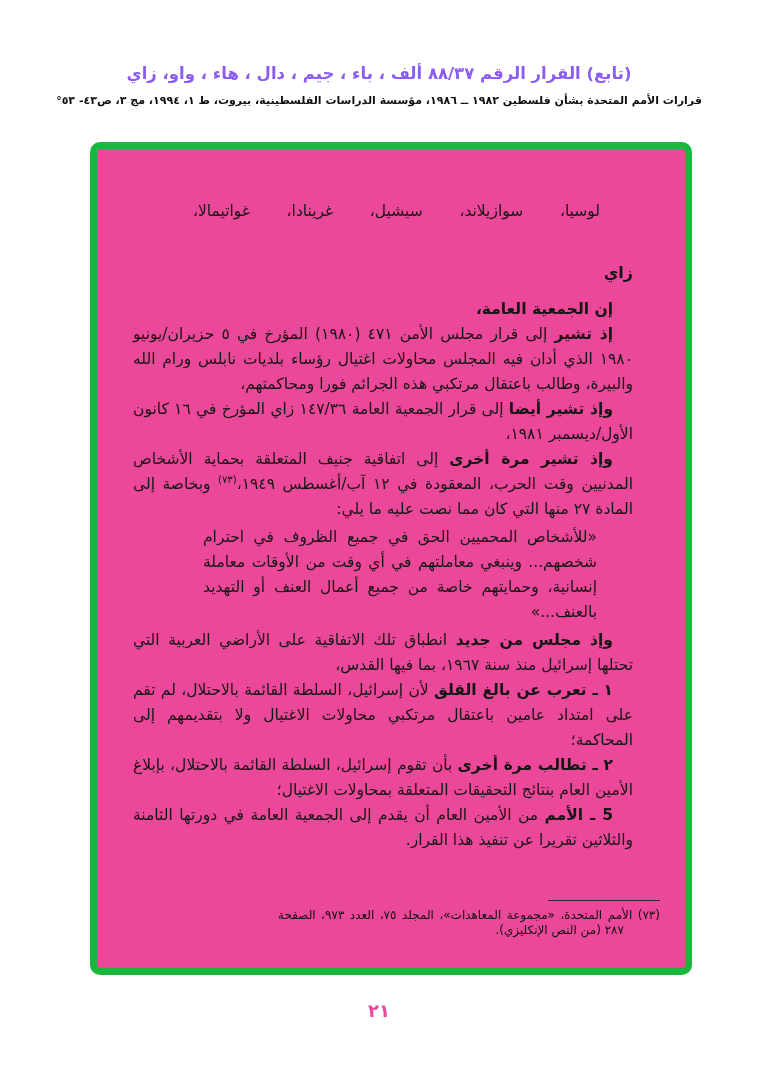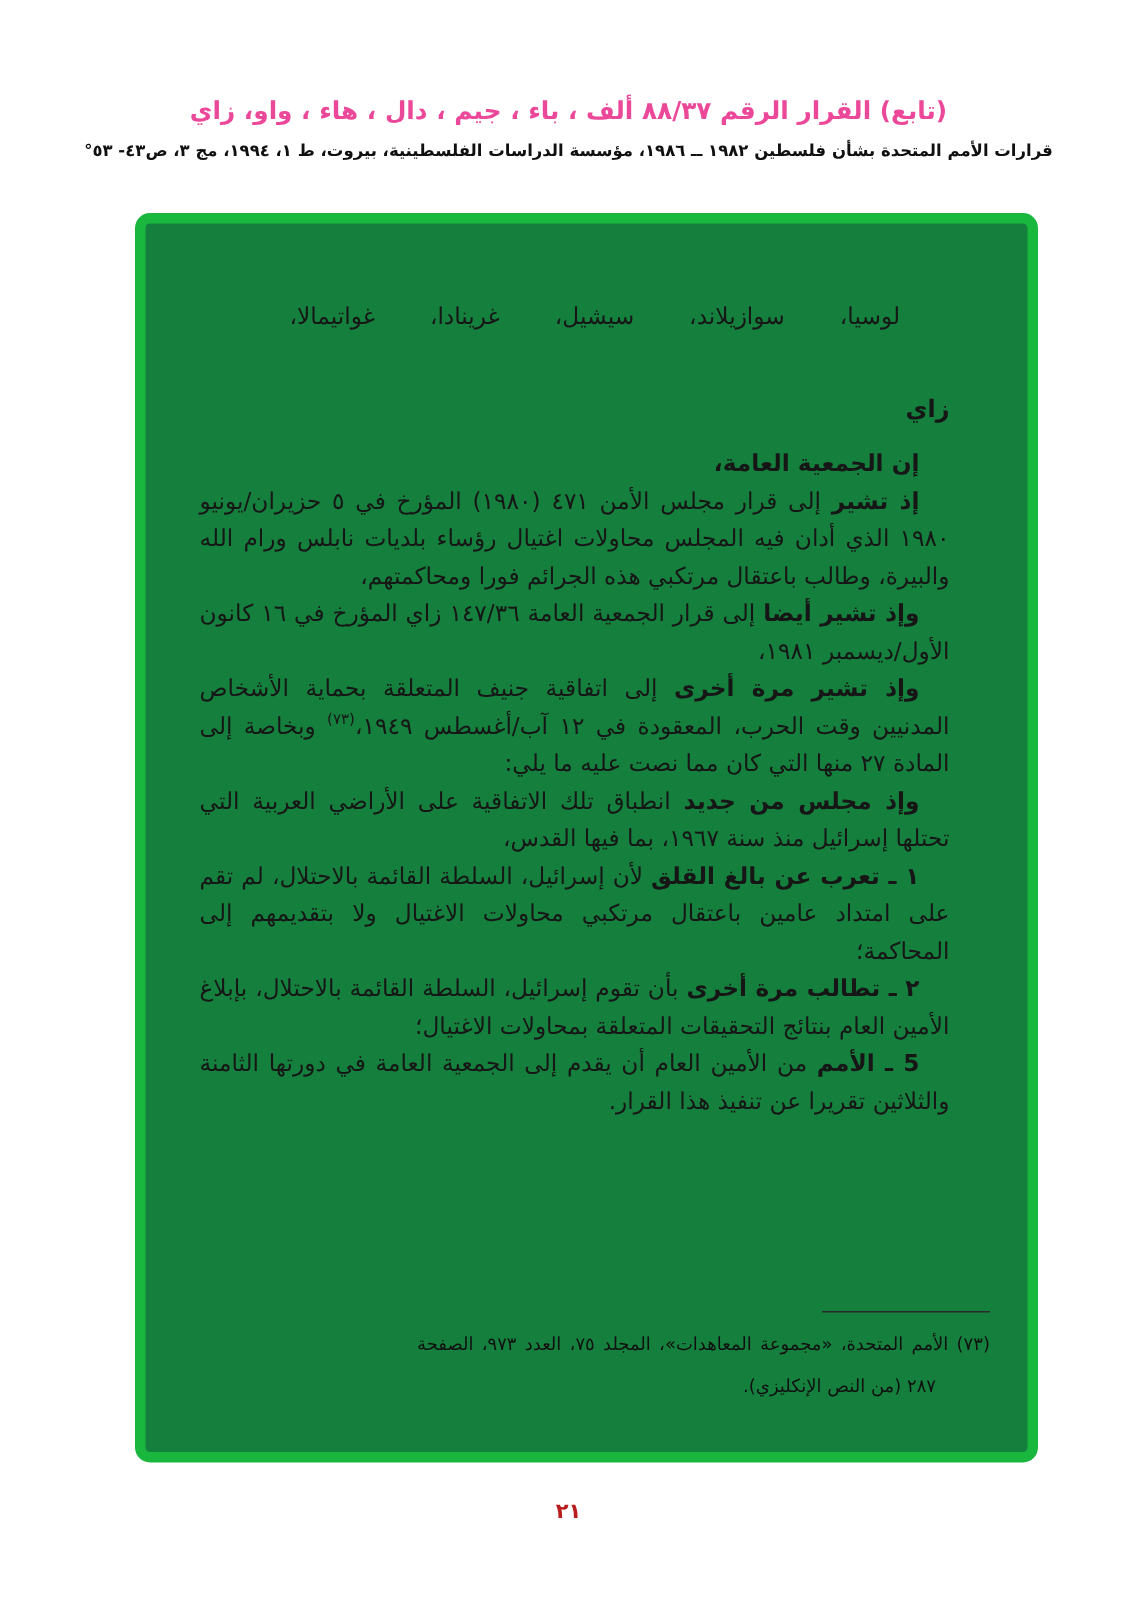--- a/index.html
+++ b/index.html
@@ -8,36 +8,36 @@
     width:758px;height:1078px;
     background:#ffffff;
     font-family:"DejaVu Sans",sans-serif;
     color:#161616;
     direction:rtl;
     overflow:hidden;
   }
   
   .doc-header{padding-top:64px;text-align:center;}
   .doc-title{
-    font-size:16.5px;font-weight:bold;color:#ec4899;
+    font-size:16.5px;font-weight:bold;color:#8b5cf6;
     letter-spacing:0.2px;
   }
   .doc-citation{
     margin-top:11px;
     font-size:11px;font-weight:bold;color:#101010;
   }
   
   .frame{
     position:absolute;
     left:90px;top:142px;
     width:602px;height:833px;
     box-sizing:border-box;
     border:7px solid #1ab73e;
     border-radius:10px;
-    background:#15803d;
+    background:#ec4899;
   }
   .content{
     box-sizing:border-box;
     height:100%;
     padding:50px 52px 30px 36px;
     display:flex;flex-direction:column;
     overflow:hidden;
     font-size:15.5px;line-height:25px;
   }
   
@@ -62,36 +62,36 @@
     text-indent:0;
     margin:3px 0;
   }
   sup.fn-ref{font-size:10px;line-height:0;}
   
   .footnote{
     margin-top:auto;
     align-self:flex-start;        
     width:382px;
     margin-left:0;margin-right:-27px;
-    font-size:12px;line-height:28px;
+    font-size:12px;line-height:15px;
     text-align:justify;
     color:#101010;
   }
   .footnote-sep{
     width:112px;height:0;
     border-top:1.5px solid #2a2a2a;
     margin-bottom:7px;
   }
   .footnote-body{padding-right:36px;text-indent:-36px;}
   
   .page-number{
     position:absolute;left:0;right:0;top:1000px;
     text-align:center;
-    font-size:14px;font-weight:bold;letter-spacing:3px;
-    color:#b91c1c;
+    font-size:18px;font-weight:bold;letter-spacing:3px;
+    color:#ec4899;
   }
 </style>
 </head>
 <body>
 
 <div class="page">
 
   <div class="doc-header">
     <div class="doc-title">(تابع) القرار الرقم ٨٨/٣٧ ألف ، باء ، جيم ، دال ، هاء ، واو، زاي</div>
     <div class="doc-citation">قرارات الأمم المتحدة بشأن فلسطين ١٩٨٢ ــ ١٩٨٦، مؤسسة الدراسات الفلسطينية، بيروت، ط ١، ١٩٩٤، مج ٣، ص٤٣- ٥٣°</div>
@@ -104,20 +104,21 @@
         <div class="intro-line-1">لوسيا، سوازيلاند، سيشيل، غرينادا، غواتيمالا،</div>
       </div>
 
       <div class="sec-heading">زاي</div>
 
       <div class="paragraphs">
           <div class="para"><span class="lead">إن الجمعية العامة،</span></div>
           <div class="para"><span class="lead">إذ تشير</span><span> إلى قرار مجلس الأمن ٤٧١ (١٩٨٠) المؤرخ في ٥ حزيران/يونيو ١٩٨٠ الذي أدان فيه المجلس محاولات اغتيال رؤساء بلديات نابلس ورام الله والبيرة، وطالب باعتقال مرتكبي هذه الجرائم فورا ومحاكمتهم،</span></div>
           <div class="para"><span class="lead">وإذ تشير أيضا</span><span> إلى قرار الجمعية العامة ١٤٧/٣٦ زاي المؤرخ في ١٦ كانون الأول/ديسمبر ١٩٨١،</span></div>
           <div class="para"><span class="lead">وإذ تشير مرة أخرى</span><span> إلى اتفاقية جنيف المتعلقة بحماية الأشخاص المدنيين وقت الحرب، المعقودة في ١٢ آب/أغسطس ١٩٤٩،</span><sup class="fn-ref">(٧٣)</sup><span> وبخاصة إلى المادة ٢٧ منها التي كان مما نصت عليه ما يلي:</span></div>
+          <div class="para quote"><span>«للأشخاص المحميين الحق في جميع الظروف في احترام شخصهم... وينبغي معاملتهم في أي وقت من الأوقات معاملة إنسانية، وحمايتهم خاصة من جميع أعمال العنف أو التهديد بالعنف...»</span></div>
           <div class="para"><span class="lead">وإذ مجلس من جديد</span><span> انطباق تلك الاتفاقية على الأراضي العربية التي تحتلها إسرائيل منذ سنة ١٩٦٧، بما فيها القدس،</span></div>
           <div class="para"><span class="num">١ ـ </span><span class="lead">تعرب عن بالغ القلق</span><span> لأن إسرائيل، السلطة القائمة بالاحتلال، لم تقم على امتداد عامين باعتقال مرتكبي محاولات الاغتيال ولا بتقديمهم إلى المحاكمة؛</span></div>
           <div class="para"><span class="num">٢ ـ </span><span class="lead">تطالب مرة أخرى</span><span> بأن تقوم إسرائيل، السلطة القائمة بالاحتلال، بإبلاغ الأمين العام بنتائج التحقيقات المتعلقة بمحاولات الاغتيال؛</span></div>
           <div class="para"><span class="num">5 ـ </span><span class="lead">الأمم</span><span> من الأمين العام أن يقدم إلى الجمعية العامة في دورتها الثامنة والثلاثين تقريرا عن تنفيذ هذا القرار.</span></div>
         </div>
 
       <div class="footnote">
         <div class="footnote-sep"></div>
         <div class="footnote-body">
           <span class="footnote-marker">(٧٣)</span><span> الأمم المتحدة، «مجموعة المعاهدات»، المجلد ٧٥، العدد ٩٧٣، الصفحة ٢٨٧ (من النص الإنكليزي).</span>

